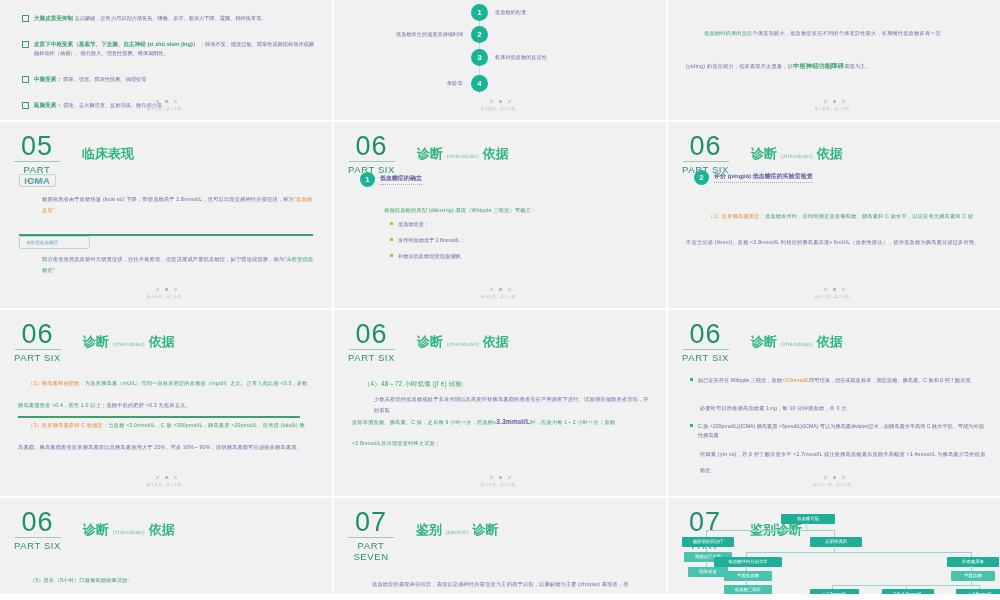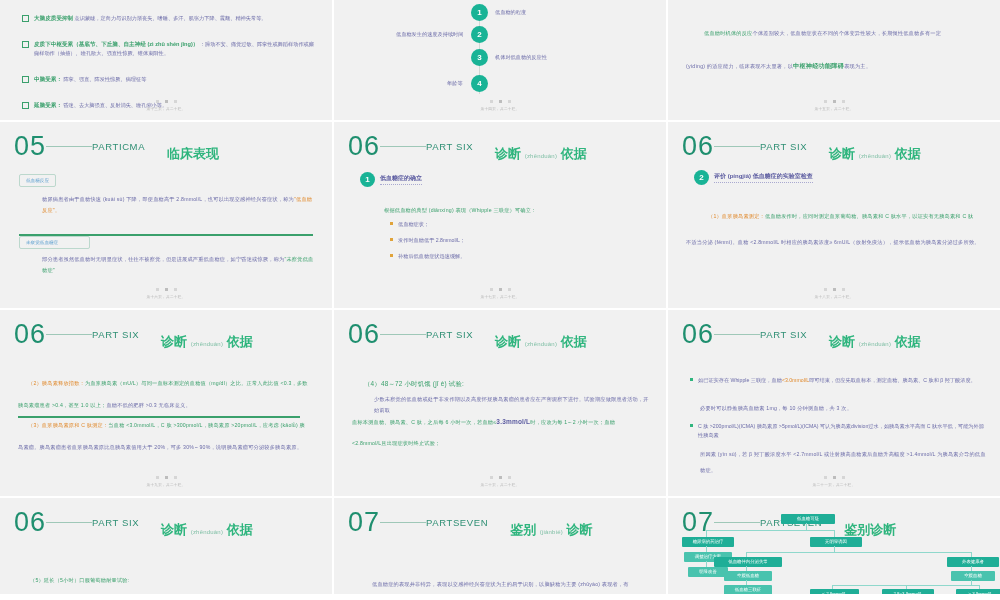--- a/index.html
+++ b/index.html
@@ -17,21 +17,21 @@
     gap:2px 2px;
     background:#ffffff;
   }
   .slide{
     background:#f1f1f1;
     position:relative;
     overflow:hidden;
   }
   
   .sec{position:absolute;left:14px;top:12px;display:flex;align-items:flex-start;}
-  .sec-left{display:flex;flex-direction:row;align-items:center;padding-right:6px;}
+  .sec-left{display:flex;flex-direction:column;align-items:center;padding-right:6px;}
   .sec-num{
     font-size:27px;line-height:25px;color:#1f8f6f;font-weight:400;
     letter-spacing:1px;
   }
   .sec-rule{width:46px;height:1px;background:#9fc8b8;margin:2px 0 2px 0;}
   .sec-en{font-size:9.5px;color:#2f8f74;letter-spacing:.6px;line-height:11px;text-align:center;}
   .sec-title{
     margin-left:16px;margin-top:11px;
     font-size:13px;font-weight:bold;color:#2fb57e;white-space:nowrap;
   }

